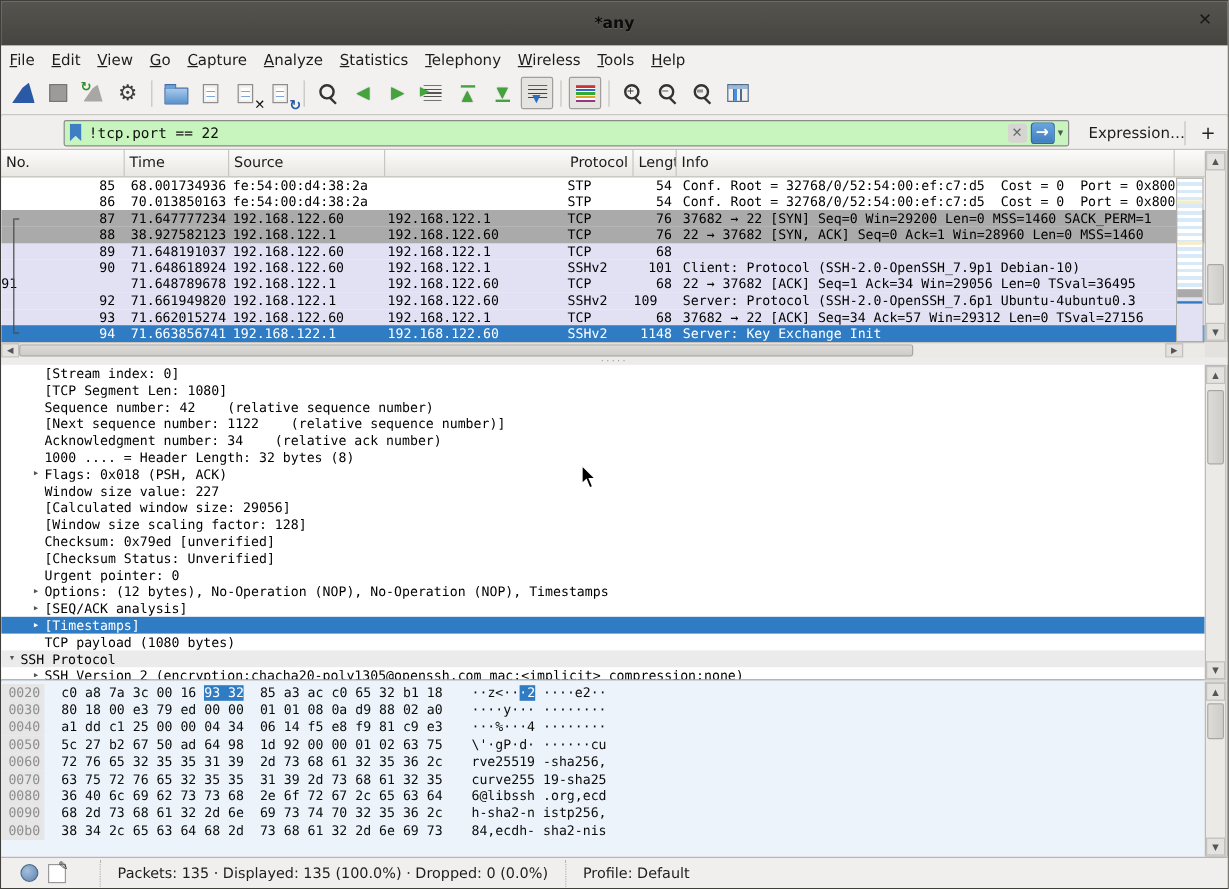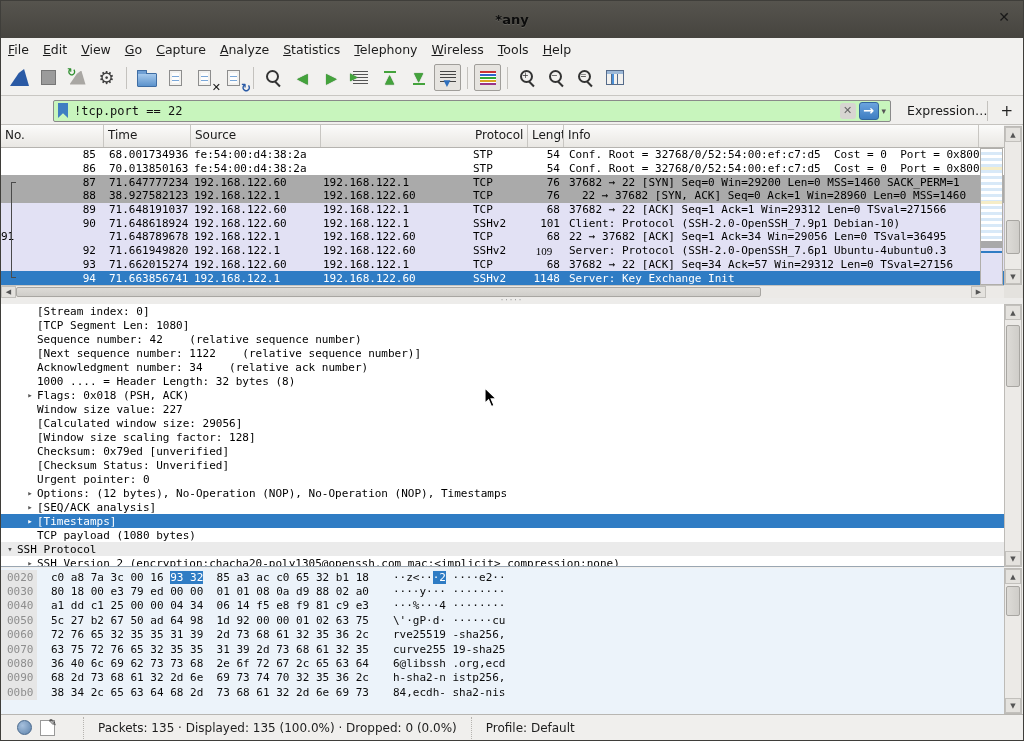--- a/index.html
+++ b/index.html
@@ -307,30 +307,29 @@
         <span class="c" style="width: 36px; text-align: right; padding: 0px 4px 0px 0px;">76</span>
         <span class="c" style="width: 415px; text-align: left; padding: 0px 0px 0px 5px;">37682 → 22 [SYN] Seq=0 Win=29200 Len=0 MSS=1460 SACK_PERM=1</span>
       </div>
       <div class="prow r-gray">
         <span class="c" style="width: 103px; text-align: right; padding: 0px 8px 0px 0px;">88</span>
         <span class="c" style="width: 87px; text-align: left; padding: 0px 0px 0px 5px;">38.927582123</span>
         <span class="c" style="width: 130px; text-align: left; padding: 0px 0px 0px 3px;">192.168.122.1</span>
         <span class="c" style="width: 150px; text-align: left; padding: 0px 0px 0px 2px;">192.168.122.60</span>
         <span class="c" style="width: 57px; text-align: left; padding: 0px 0px 0px 2px;">TCP</span>
         <span class="c" style="width: 36px; text-align: right; padding: 0px 4px 0px 0px;">76</span>
-        <span class="c" style="width: 415px; text-align: center; padding: 0px 0px 0px 5px;">22 → 37682 [SYN, ACK] Seq=0 Ack=1 Win=28960 Len=0 MSS=1460</span>
+        <span class="c" style="width: 415px; text-align: left; padding: 0px 0px 0px 5px;">22 → 37682 [SYN, ACK] Seq=0 Ack=1 Win=28960 Len=0 MSS=1460</span>
       </div>
       <div class="prow r-lav">
         <span class="c" style="width: 103px; text-align: right; padding: 0px 8px 0px 0px;">89</span>
         <span class="c" style="width: 87px; text-align: left; padding: 0px 0px 0px 5px;">71.648191037</span>
         <span class="c" style="width: 130px; text-align: left; padding: 0px 0px 0px 3px;">192.168.122.60</span>
         <span class="c" style="width: 150px; text-align: left; padding: 0px 0px 0px 2px;">192.168.122.1</span>
         <span class="c" style="width: 57px; text-align: left; padding: 0px 0px 0px 2px;">TCP</span>
         <span class="c" style="width: 36px; text-align: right; padding: 0px 4px 0px 0px;">68</span>
-        <span class="c" style="width: 415px; text-align: left; padding: 0px 0px 0px 5px;">37682 → 22 [ACK] Seq=1 Ack=1 Win=29312 Len=0 TSval=271566</span>
       </div>
       <div class="prow r-lav">
         <span class="c" style="width: 103px; text-align: right; padding: 0px 8px 0px 0px;">90</span>
         <span class="c" style="width: 87px; text-align: left; padding: 0px 0px 0px 5px;">71.648618924</span>
         <span class="c" style="width: 130px; text-align: left; padding: 0px 0px 0px 3px;">192.168.122.60</span>
         <span class="c" style="width: 150px; text-align: left; padding: 0px 0px 0px 2px;">192.168.122.1</span>
         <span class="c" style="width: 57px; text-align: left; padding: 0px 0px 0px 2px;">SSHv2</span>
         <span class="c" style="width: 36px; text-align: right; padding: 0px 4px 0px 0px;">101</span>
         <span class="c" style="width: 415px; text-align: left; padding: 0px 0px 0px 5px;">Client: Protocol (SSH-2.0-OpenSSH_7.9p1 Debian-10)</span>
       </div>
@@ -342,21 +341,21 @@
         <span class="c" style="width: 57px; text-align: left; padding: 0px 0px 0px 2px;">TCP</span>
         <span class="c" style="width: 36px; text-align: right; padding: 0px 4px 0px 0px;">68</span>
         <span class="c" style="width: 415px; text-align: left; padding: 0px 0px 0px 5px;">22 → 37682 [ACK] Seq=1 Ack=34 Win=29056 Len=0 TSval=36495</span>
       </div>
       <div class="prow r-lav">
         <span class="c" style="width: 103px; text-align: right; padding: 0px 8px 0px 0px;">92</span>
         <span class="c" style="width: 87px; text-align: left; padding: 0px 0px 0px 5px;">71.661949820</span>
         <span class="c" style="width: 130px; text-align: left; padding: 0px 0px 0px 3px;">192.168.122.1</span>
         <span class="c" style="width: 150px; text-align: left; padding: 0px 0px 0px 2px;">192.168.122.60</span>
         <span class="c" style="width: 57px; text-align: left; padding: 0px 0px 0px 2px;">SSHv2</span>
-        <span class="c" style="width: 36px; text-align: center; padding: 0px 4px 0px 0px; font-family: Liberation Serif, serif;">109</span>
+        <span class="c" style="width: 36px; text-align: left; padding: 0px 4px 0px 0px;">109</span>
         <span class="c" style="width: 415px; text-align: left; padding: 0px 0px 0px 5px;">Server: Protocol (SSH-2.0-OpenSSH_7.6p1 Ubuntu-4ubuntu0.3</span>
       </div>
       <div class="prow r-lav">
         <span class="c" style="width: 103px; text-align: right; padding: 0px 8px 0px 0px;">93</span>
         <span class="c" style="width: 87px; text-align: left; padding: 0px 0px 0px 5px;">71.662015274</span>
         <span class="c" style="width: 130px; text-align: left; padding: 0px 0px 0px 3px;">192.168.122.60</span>
         <span class="c" style="width: 150px; text-align: left; padding: 0px 0px 0px 2px;">192.168.122.1</span>
         <span class="c" style="width: 57px; text-align: left; padding: 0px 0px 0px 2px;">TCP</span>
         <span class="c" style="width: 36px; text-align: right; padding: 0px 4px 0px 0px;">68</span>
         <span class="c" style="width: 415px; text-align: left; padding: 0px 0px 0px 5px;">37682 → 22 [ACK] Seq=34 Ack=57 Win=29312 Len=0 TSval=27156</span>

